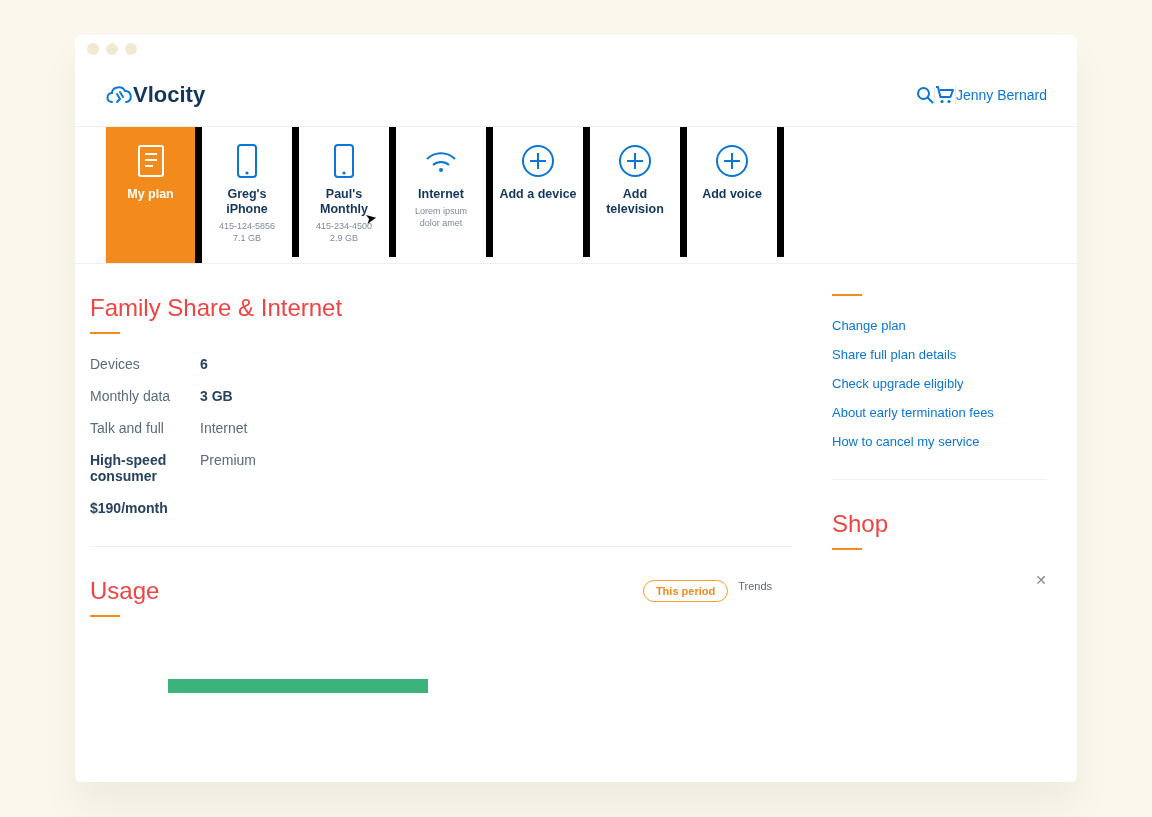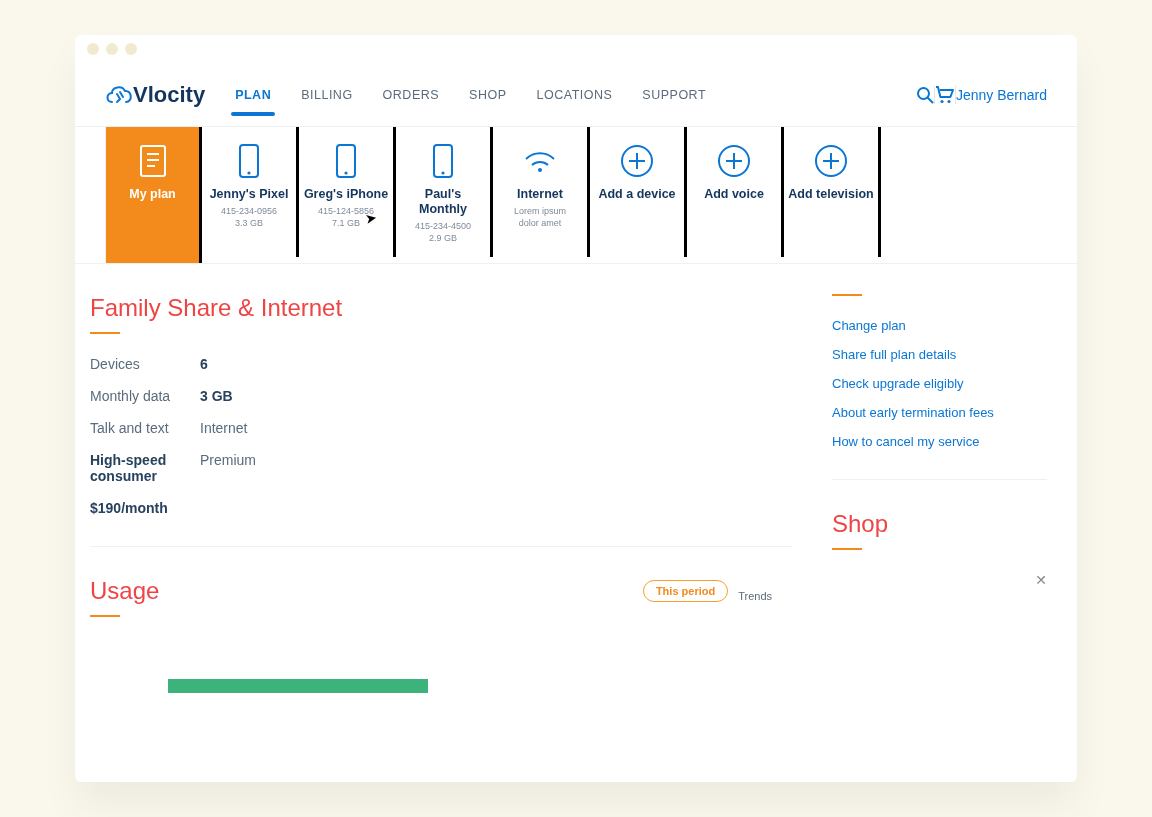--- a/index.html
+++ b/index.html
@@ -80,21 +80,21 @@
   .tiles-row {
     display: flex;
     border-bottom: 1px solid #eef0f2;
     background: #fff;
     padding-left: 30px;
   }
   .tile {
     width: 97px;
     min-width: 97px;
     height: 130px;
-    border-right: 3px solid #000000;
+    border-right: 7px solid #000000;
     text-align: center;
     padding: 14px 4px 8px;
     cursor: pointer;
     color: #14365d;
     display: flex;
     flex-direction: column;
     align-items: center;
   }
   .tile:first-child {
     border-left: 1px solid #eef0f2;
@@ -150,21 +150,21 @@
 
   .usage-head {
     display: flex;
     align-items: center;
     gap: 24px;
   }
   .usage-head .section-title { margin-bottom: 0; }
   .usage-toggle {
     margin-left: auto;
     display: flex;
-    align-items: flex-end;
+    align-items: flex-start;
     gap: 10px;
     margin-right: 20px;
   }
   .pill {
     border: 1.5px solid #f6a12e;
     color: #f28a1c;
     font-size: 11px;
     font-weight: 600;
     padding: 4px 12px;
     border-radius: 999px;
@@ -205,28 +205,20 @@
   </div>
 
   <div class="topnav">
     <div class="logo">
       <svg width="28" height="22" viewBox="0 0 28 22">
         <path d="M7 18 C1 18 1 9 7 9 C7 3 17 1 20 7 C27 6 28 18 21 18" fill="none" stroke="#0b76d4" stroke-width="2" stroke-linecap="round"></path>
         <path d="M12 10 L15 15 L12 18 M15 8 L18 13" fill="none" stroke="#0b76d4" stroke-width="2" stroke-linecap="round"></path>
       </svg>
       <span>Vlocity</span>
     </div>
-    <div class="topnav-items">
-      <div class="topnav-item active">PLAN</div>
-      <div class="topnav-item">BILLING</div>
-      <div class="topnav-item">ORDERS</div>
-      <div class="topnav-item">SHOP</div>
-      <div class="topnav-item">LOCATIONS</div>
-      <div class="topnav-item">SUPPORT</div>
-    </div>
     <div class="topnav-right">
       <span class="icon-btn">
         <svg width="18" height="18" viewBox="0 0 18 18">
             <circle cx="7.5" cy="7.5" r="5.5" fill="none" stroke="#0b76d4" stroke-width="2"></circle>
             <line x1="12" y1="12" x2="16.5" y2="16.5" stroke="#0b76d4" stroke-width="2" stroke-linecap="round"></line>
           </svg>
       </span>
       <div class="vbar"></div>
       <span class="icon-btn">
         <svg width="20" height="18" viewBox="0 0 20 18">
@@ -252,31 +244,20 @@
         </div>
         <div class="tile-title">My plan</div>
       </div>
       <div class="tile">
         <div class="icon-wrap" style="color:#0b76d4">
           <svg width="22" height="36" viewBox="0 0 22 36">
             <rect x="2" y="2" width="18" height="32" rx="3" fill="none" stroke="#0b76d4" stroke-width="2"></rect>
             <circle cx="11" cy="30" r="1.6" fill="#0b76d4"></circle>
           </svg>
         </div>
-        <div class="tile-title">Jenny's Pixel</div>
-        <div class="tile-sub1">415-234-0956</div>
-        <div class="tile-sub2">3.3 GB</div>
-      </div>
-      <div class="tile">
-        <div class="icon-wrap" style="color:#0b76d4">
-          <svg width="22" height="36" viewBox="0 0 22 36">
-            <rect x="2" y="2" width="18" height="32" rx="3" fill="none" stroke="#0b76d4" stroke-width="2"></rect>
-            <circle cx="11" cy="30" r="1.6" fill="#0b76d4"></circle>
-          </svg>
-        </div>
         <div class="tile-title">Greg's iPhone</div>
         <div class="tile-sub1">415-124-5856</div>
         <div class="tile-sub2">7.1 GB</div>
       </div>
       <div class="tile">
         <div class="icon-wrap" style="color:#0b76d4">
           <svg width="22" height="36" viewBox="0 0 22 36">
             <rect x="2" y="2" width="18" height="32" rx="3" fill="none" stroke="#0b76d4" stroke-width="2"></rect>
             <circle cx="11" cy="30" r="1.6" fill="#0b76d4"></circle>
           </svg>
@@ -308,44 +289,44 @@
         <div class="tile-title">Add a device</div>
       </div>
       <div class="tile">
         <div class="icon-wrap" style="color:#0b76d4">
           <svg width="34" height="34" viewBox="0 0 34 34">
             <circle cx="17" cy="17" r="15" fill="none" stroke="#0b76d4" stroke-width="2"></circle>
             <line x1="17" y1="9" x2="17" y2="25" stroke="#0b76d4" stroke-width="2"></line>
             <line x1="9" y1="17" x2="25" y2="17" stroke="#0b76d4" stroke-width="2"></line>
           </svg>
         </div>
-        <div class="tile-title">Add voice</div>
+        <div class="tile-title">Add television</div>
       </div>
       <div class="tile">
         <div class="icon-wrap" style="color:#0b76d4">
           <svg width="34" height="34" viewBox="0 0 34 34">
             <circle cx="17" cy="17" r="15" fill="none" stroke="#0b76d4" stroke-width="2"></circle>
             <line x1="17" y1="9" x2="17" y2="25" stroke="#0b76d4" stroke-width="2"></line>
             <line x1="9" y1="17" x2="25" y2="17" stroke="#0b76d4" stroke-width="2"></line>
           </svg>
         </div>
-        <div class="tile-title">Add television</div>
+        <div class="tile-title">Add voice</div>
       </div>
     </div>
 
   <div class="content">
     <div class="col-main">
       <div class="section-title">Family Share &amp; Internet</div>
       <div class="orange-rule"></div>
       <div class="details" id="plan-details">
           <div class="k">Devices</div>
           <div class="v">6</div>
           <div class="k">Monthly data</div>
           <div class="v">3 GB</div>
-          <div class="k">Talk and text</div>
+          <div class="k">Talk and full</div>
           <div class="k">Internet</div>
           <div class="v">High-speed consumer</div>
           <div class="k">Premium</div>
           <div class="v">$190/month</div>
         </div>
 
       <div class="divider-h"></div>
 
       <div class="usage-head">
         <div>

